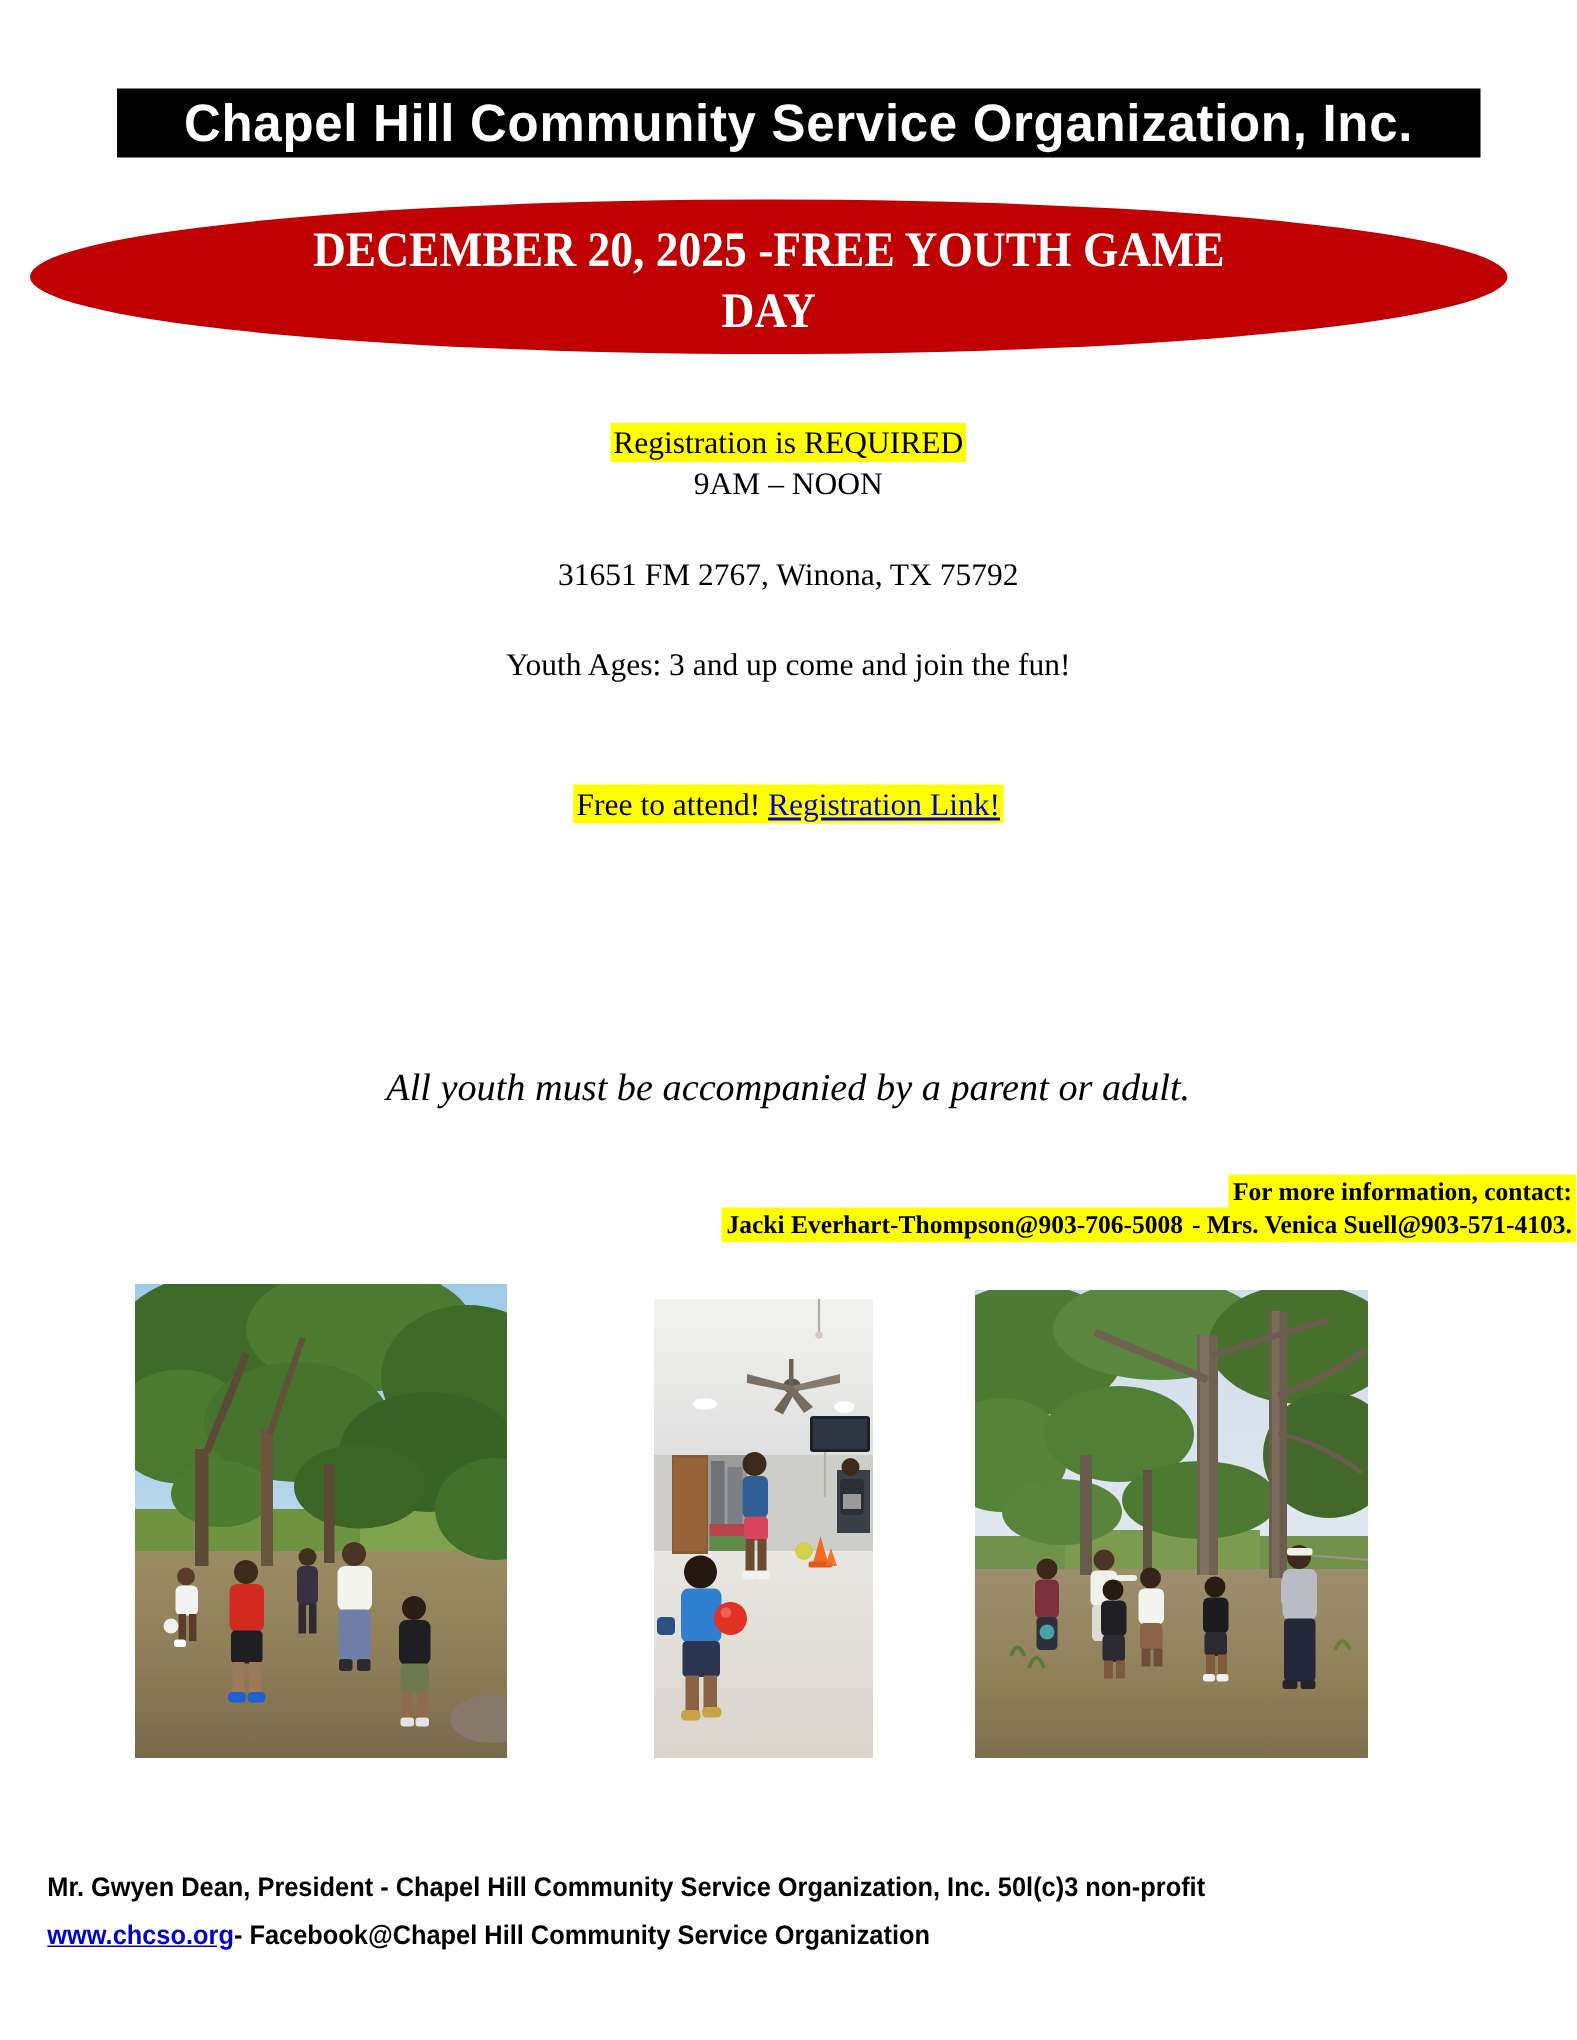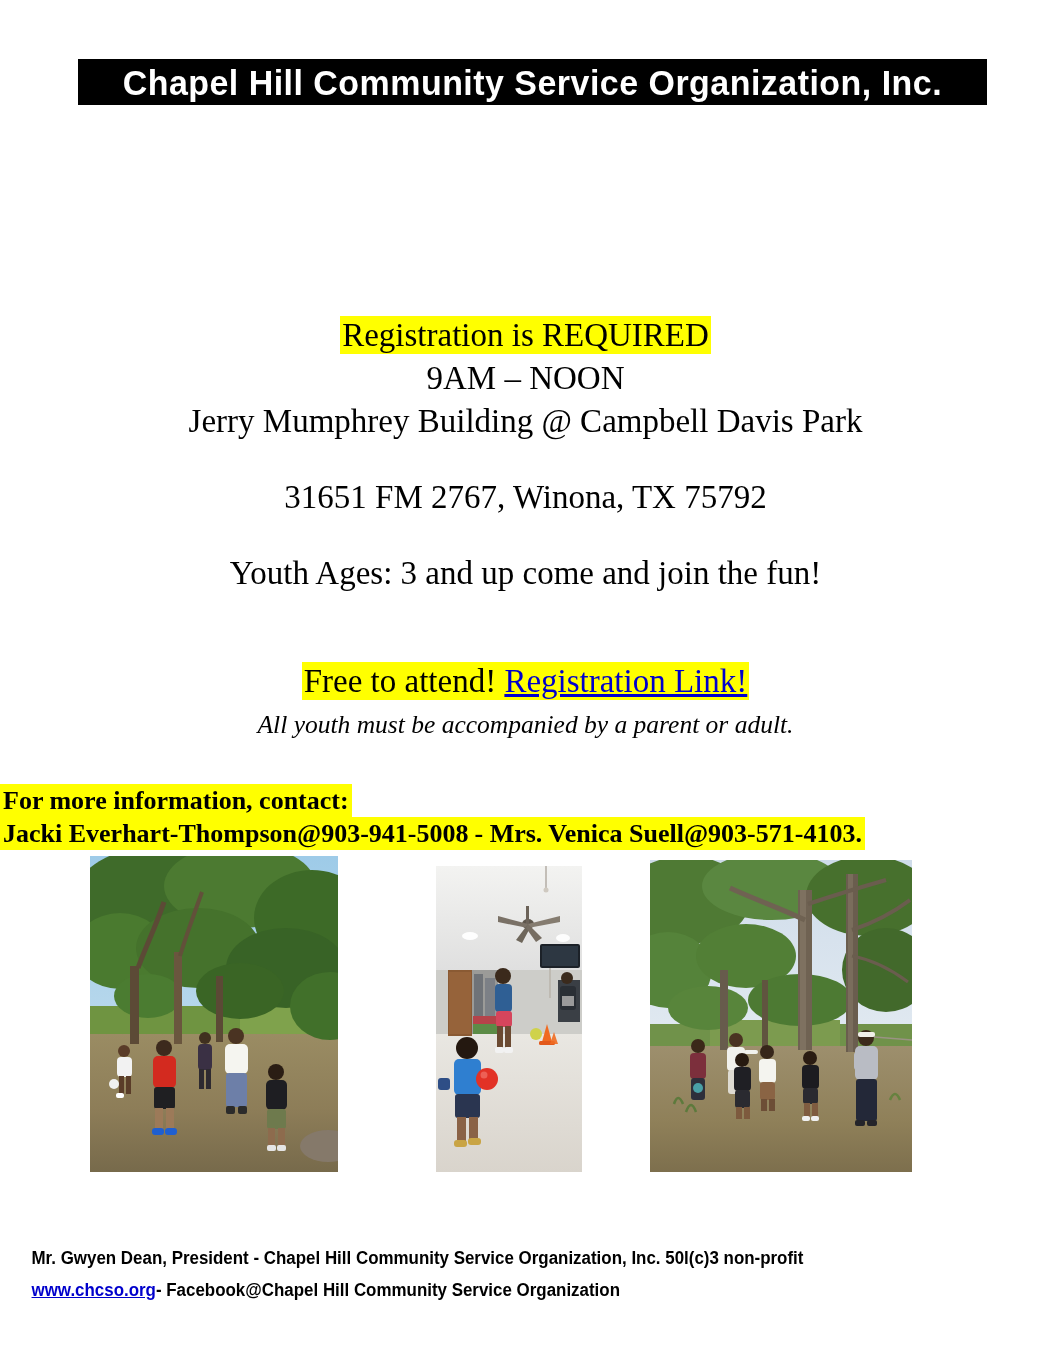--- a/index.html
+++ b/index.html
@@ -71,23 +71,22 @@
     transform: scaleX(0.92);
   }
 
   
   .body-block {
     position: absolute;
     left: 0;
     right: 0;
     top: 282px;
     text-align: center;
-    font-size: 33px;
+    font-size: 21px;
     line-height: 1.30;
-    margin-top: 32px;
   }
   .body-line {
     margin: 0;
     padding: 0;
     white-space: nowrap;
   }
   .spacer-line {
     height: 33px;
   }
   .hl {
@@ -109,22 +108,22 @@
     line-height: 1.3;
     font-style: italic;
   }
 
   
   .contact-block {
     position: absolute;
     left: 0;
     right: 0;
     top: 784px;
-    text-align: left;
-    font-size: 26px;
+    text-align: right;
+    font-size: 17px;
     font-weight: bold;
     line-height: 1.28;
   }
   .contact-line {
     margin: 0;
     white-space: nowrap;
   }
   .contact-line .hl {
     padding: 2px 3px;
   }
@@ -164,27 +163,33 @@
 </style>
 </head>
 <body>
 
 <div id="flyer">
 
   <div class="org-bar">
     <div class="org-bar-text">Chapel Hill Community  Service Organization, Inc.</div>
   </div>
 
+  <div class="oval-wrap">
+    <div class="oval-shape"></div>
+    <div class="oval-text">
+      <div>DECEMBER 20, 2025 -FREE YOUTH GAME</div>
+      <div>DAY</div>
+    </div>
+  </div>
 
   <div class="body-block">
     <p class="body-line">
       <span class="hl">Registration is REQUIRED</span>
     </p>
     <p class="body-line">9AM – NOON</p>
-    <p class="body-line">Jerry Mumphrey Building @ Campbell Davis Park</p>
     <div class="spacer-line"></div>
     <p class="body-line">31651 FM 2767, Winona, TX 75792</p>
     <div class="spacer-line"></div>
     <p class="body-line">Youth Ages: 3 and up come and join the fun!</p>
     <div class="spacer-line"></div>
     <div class="spacer-line"></div>
     <p class="body-line">
       <span class="hl"><span>Free to attend!</span>
         <a class="linktext" href="#">Registration Link!</a></span>
     </p>
@@ -192,21 +197,21 @@
 
   <div class="guardian-line">
     <span>All youth must be accompanied by a parent or adult.</span>
   </div>
 
   <div class="contact-block">
     <p class="contact-line">
       <span class="hl">For more information, contact:</span>
     </p>
     <p class="contact-line">
-      <span class="hl">Jacki Everhart-Thompson@903-941-5008</span><span class="hl">- Mrs. Venica Suell@903-571-4103.</span>
+      <span class="hl">Jacki Everhart-Thompson@903-706-5008</span><span class="hl">- Mrs. Venica Suell@903-571-4103.</span>
     </p>
   </div>
 
   <div class="photos">
 
     <div class="photo photo-1">
       <svg viewBox="0 0 248 316" preserveAspectRatio="none">
         <defs>
           <linearGradient id="p1sky" x1="0" y1="0" x2="0" y2="1">
             <stop offset="0%" stop-color="#9ecbe8"></stop>

